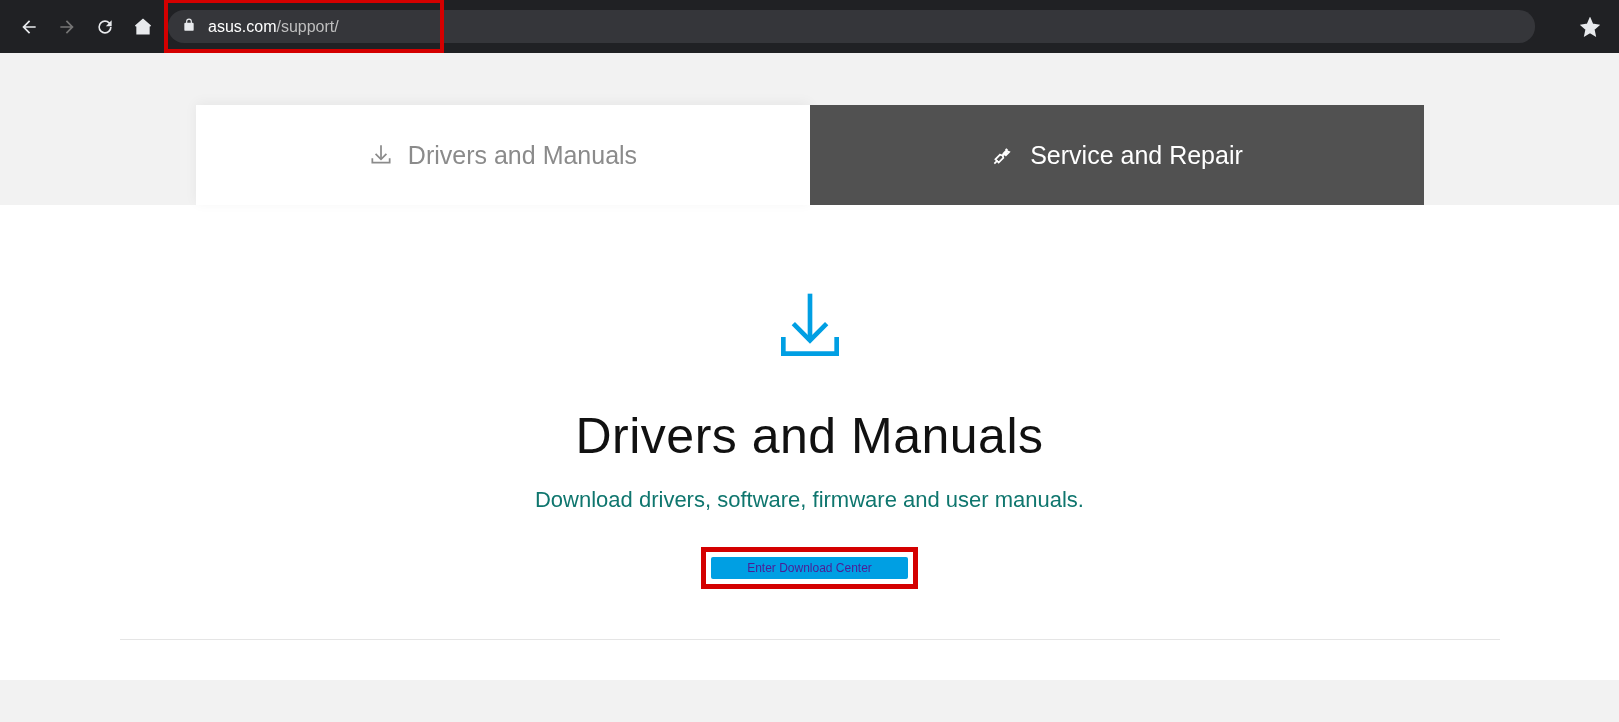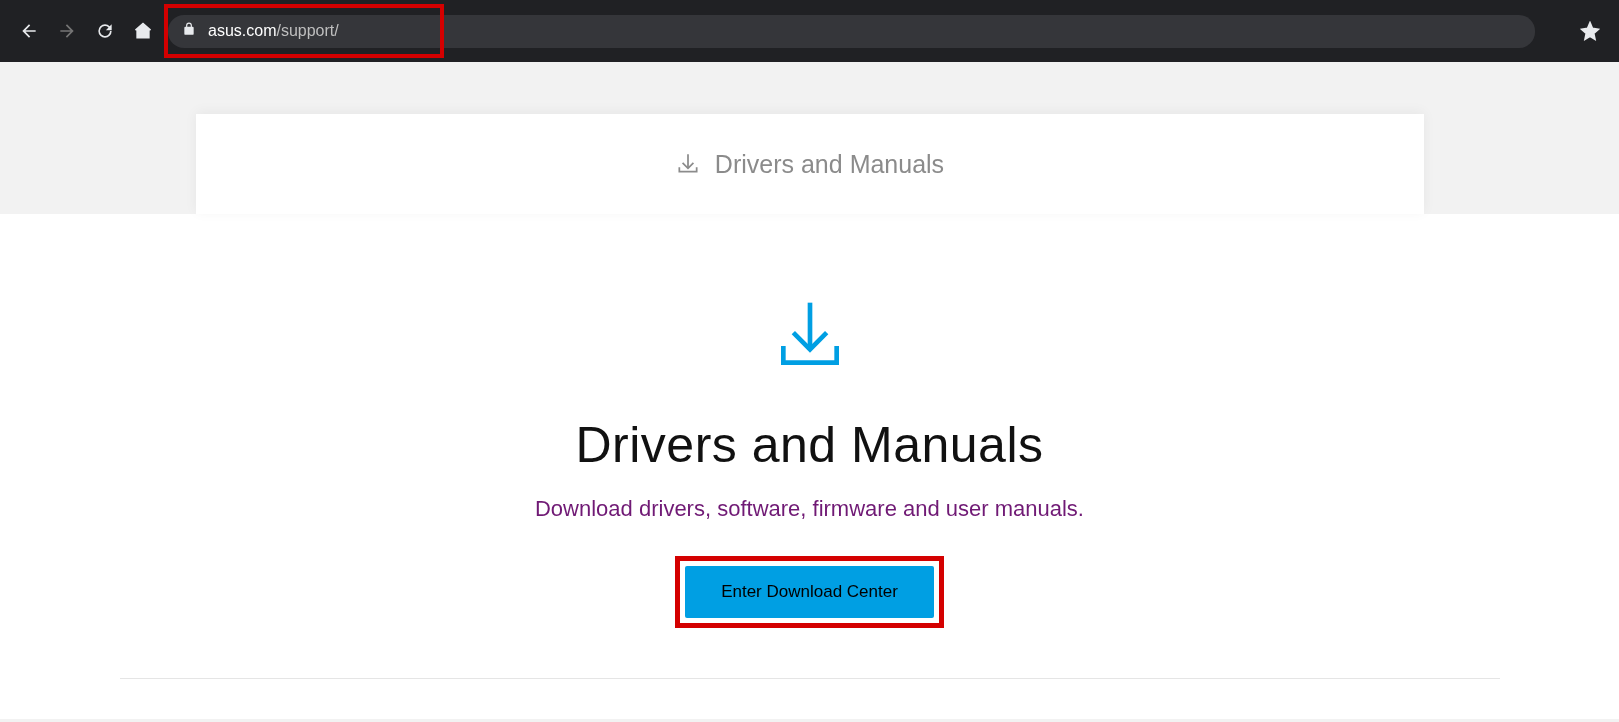--- a/index.html
+++ b/index.html
@@ -8,21 +8,21 @@
       box-sizing: border-box;
     }
     body {
       font-family: "Segoe UI", Arial, sans-serif;
       background: #f2f2f2;
       width: 1619px;
     }
     
     .browser-bar {
       background: #202124;
-      height: 62px;
+      height: 53px;
       display: flex;
       align-items: center;
       padding: 0 10px;
     }
     .nav-btn {
       width: 38px;
       height: 38px;
       display: flex;
       align-items: center;
       justify-content: center;
@@ -123,37 +123,37 @@
     }
     .page-title {
       font-size: 50px;
       font-weight: 300;
       color: #111;
       margin-top: 36px;
       letter-spacing: 0.5px;
     }
     .page-subtitle {
       font-size: 22px;
-      color: #701a75;
+      color: #0f766e;
       font-weight: 300;
       margin-top: 22px;
     }
     .cta-wrap {
       display: inline-block;
       margin-top: 34px;
       position: relative;
       padding: 10px;
     }
     .cta-btn {
       background: #009fe3;
-      color: #000000;
+      color: #4c1d95;
       border: none;
-      font-size: 17px;
+      font-size: 12px;
       font-weight: 400;
-      padding: 16px 36px;
+      padding: 4px 36px;
       border-radius: 2px;
       cursor: pointer;
     }
     .cta-highlight {
       position: absolute;
       inset: 0;
       border: 5px solid #d40000;
       pointer-events: none;
     }
     .hr-line {
@@ -212,20 +212,27 @@
   <div class="tabs-row">
     <div class="tabs-container">
       <div class="tab active">
         <svg viewBox="0 0 24 24" stroke-width="1.6">
           <path d="M12 3v12"></path>
             <path d="M7 11l5 5 5-5"></path>
             <path d="M4 15v4h16v-4"></path>
         </svg>
         <span>Drivers and Manuals</span>
       </div>
+      <div class="tab inactive">
+        <svg viewBox="0 0 24 24" stroke-width="1.6">
+          <path d="M14.7 6.3a4 4 0 01-5.4 5.4L5 16l3 3 4.3-4.3a4 4 0 015.4-5.4l-3 3-2-2 3-3z"></path>
+          <path d="M4 20l3-3"></path>
+        </svg>
+        <span>Service and Repair</span>
+      </div>
     </div>
   </div>
 
   <div class="content-area">
     <div class="big-download-icon">
       <svg viewBox="0 0 24 24" stroke="#009fe3" stroke-width="1.4" fill="none">
         <path d="M12 2v14"></path>
           <path d="M7 11l5 5 5-5"></path>
           <path d="M4 15v5h16v-5"></path>
       </svg>

